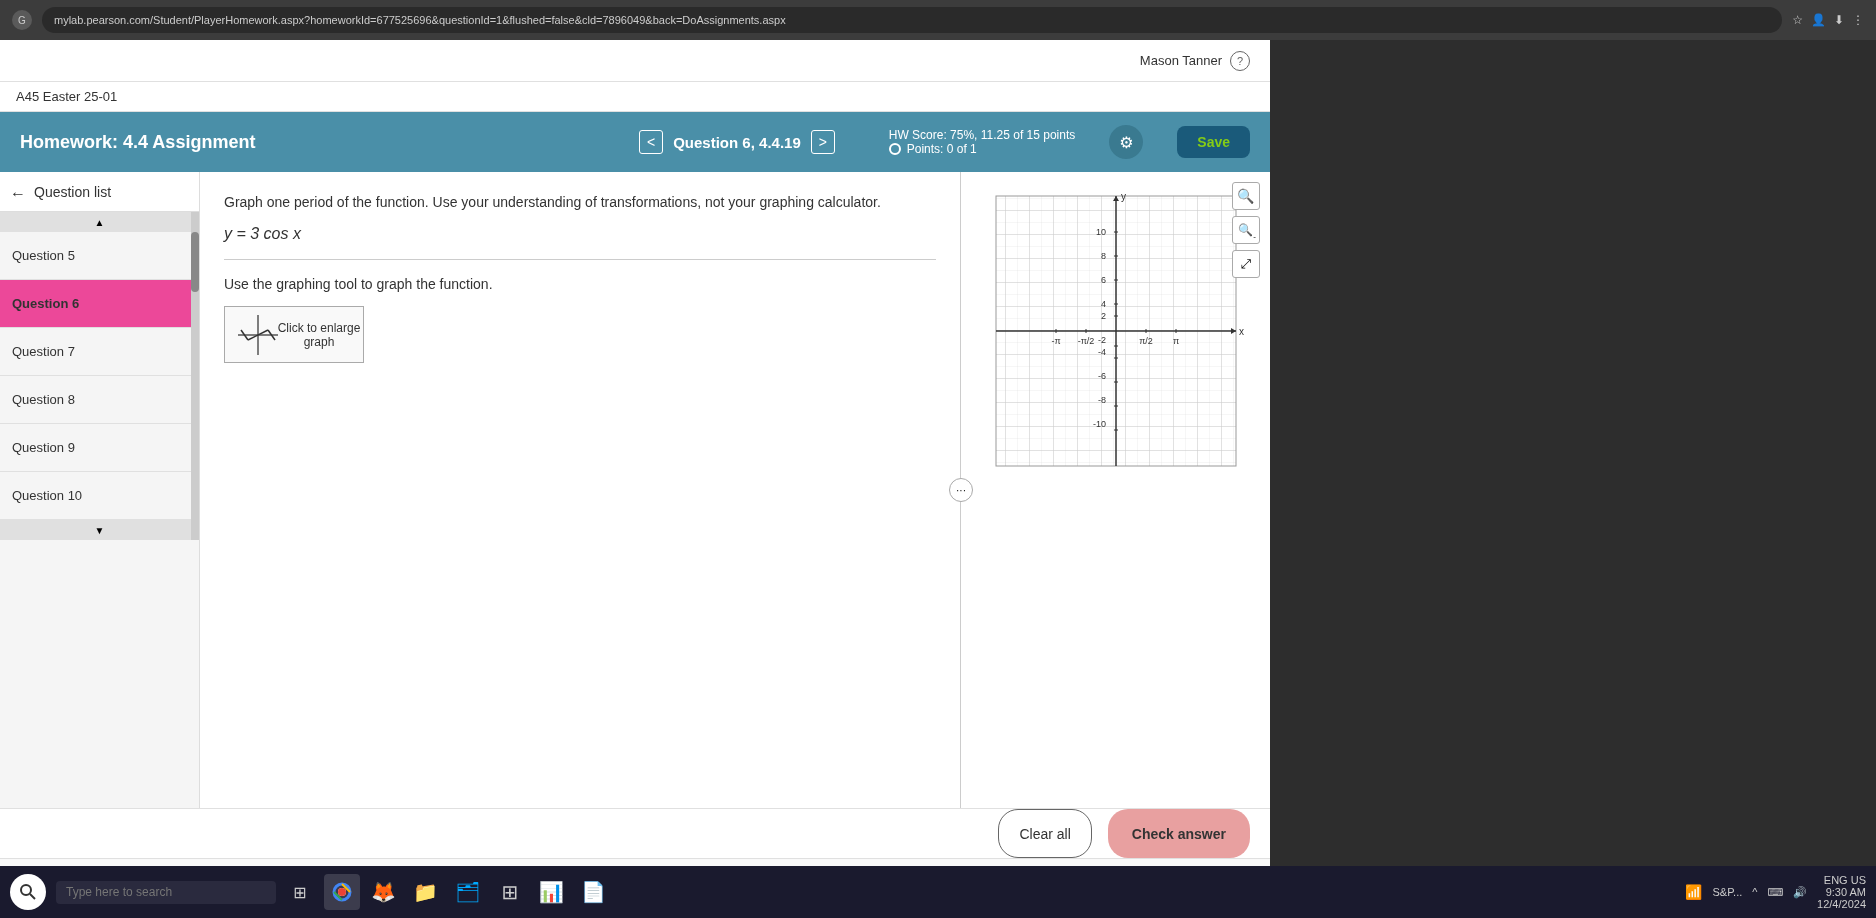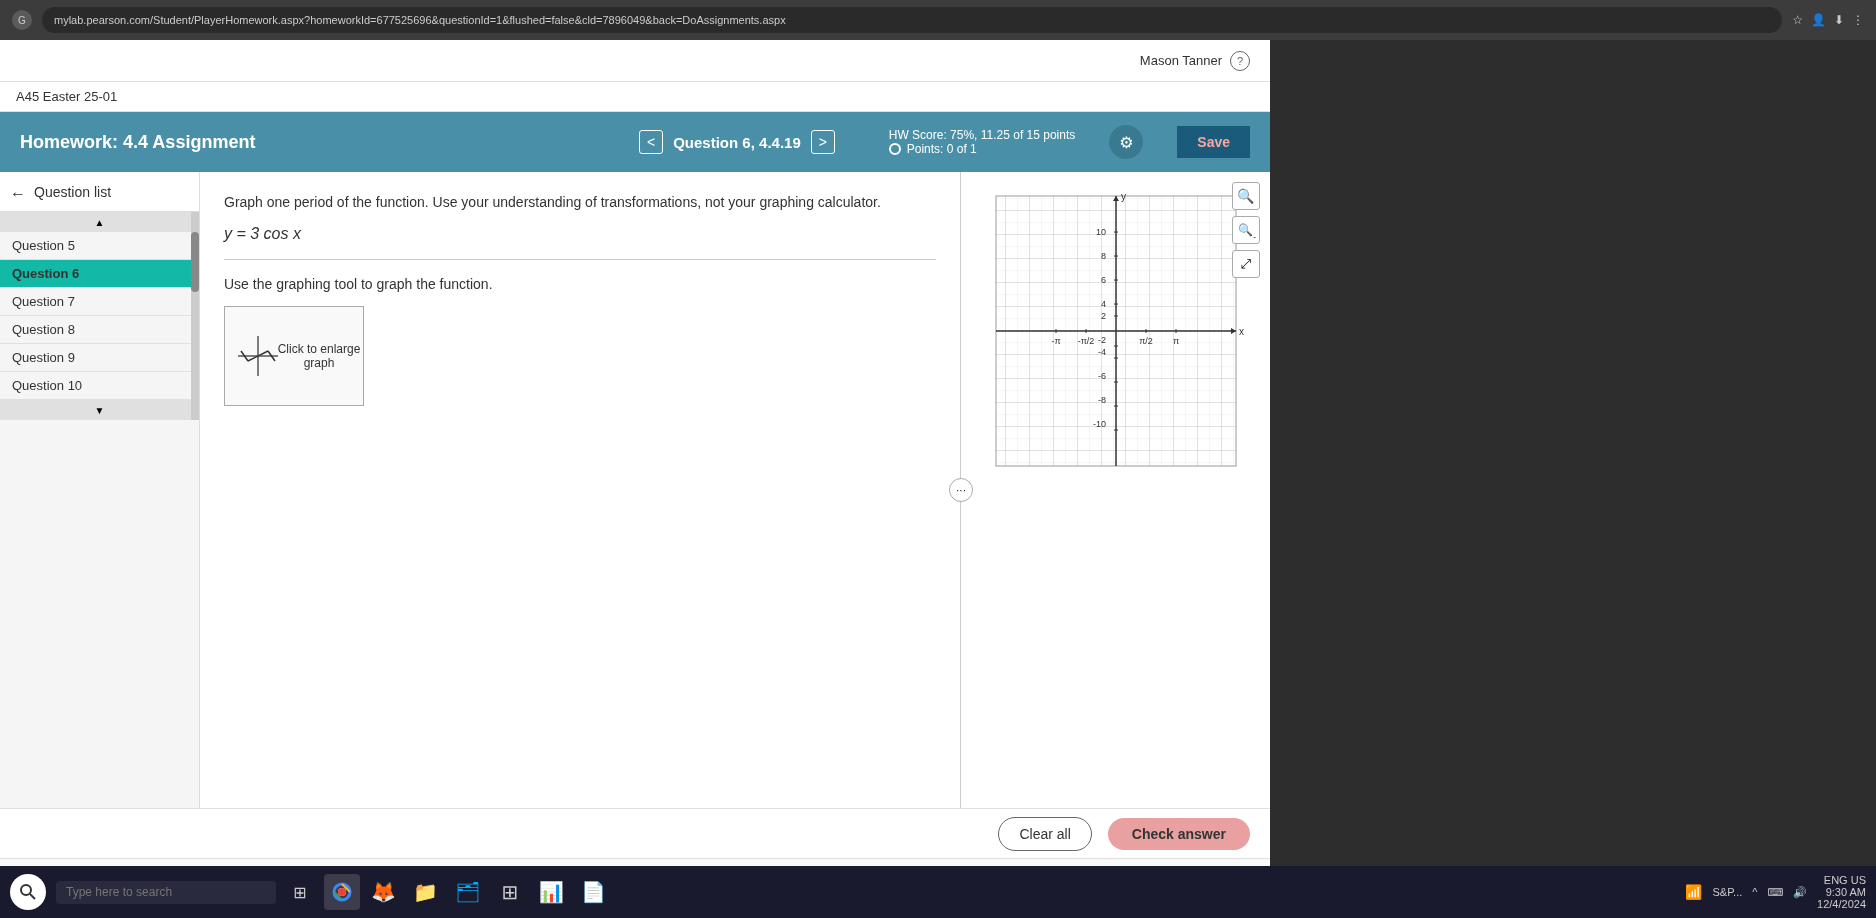--- a/index.html
+++ b/index.html
@@ -67,21 +67,21 @@
       color: #fff;
     }
     .homework-title { font-size: 18px; font-weight: bold; flex: 1; }
     .question-nav { display: flex; align-items: center; gap: 10px; font-size: 14px; }
     .nav-arrow { width: 24px; height: 24px; border: 1px solid #fff; border-radius: 3px; display: flex; align-items: center; justify-content: center; cursor: pointer; font-size: 14px; }
     .question-label { font-size: 15px; font-weight: bold; }
     .score-section { display: flex; flex-direction: column; align-items: flex-start; font-size: 12px; margin-left: 30px; }
     .score-line { display: flex; align-items: center; gap: 6px; }
     .circle-icon { width: 12px; height: 12px; border: 2px solid #fff; border-radius: 50%; }
     .gear-btn { width: 34px; height: 34px; background: #3a7a90; border-radius: 50%; display: flex; align-items: center; justify-content: center; cursor: pointer; font-size: 16px; color: #fff; margin-left: 10px; }
-    .save-btn { background: #1a5a7a; color: #fca5a5; border: none; padding: 8px 20px; border-radius: 0; font-size: 14px; font-weight: bold; cursor: pointer; margin-left: 10px; }
+    .save-btn { background: #1a5a7a; color: #84cc16; border: none; padding: 8px 20px; border-radius: 8px; font-size: 14px; font-weight: bold; cursor: pointer; margin-left: 10px; }
 
     
     .sidebar {
       width: 200px;
       background: #f5f5f5;
       border-right: 1px solid #ddd;
       overflow-y: auto;
       position: relative;
     }
     .sidebar-header {
@@ -89,27 +89,27 @@
       display: flex;
       align-items: center;
       padding: 0 10px;
       gap: 8px;
       font-size: 14px;
       color: #333;
       border-bottom: 1px solid #ddd;
       background: #fff;
     }
     .sidebar-item {
-      padding: 6px 12px;
+      padding: 16px 12px;
       font-size: 13px;
       color: #333;
       border-bottom: 1px solid #e0e0e0;
       cursor: pointer;
     }
-    .sidebar-item.active { background: #14b8a6; font-weight: bold; }
+    .sidebar-item.active { background: #ec4899; font-weight: bold; }
     .sidebar-scroll-up, .sidebar-scroll-down {
       width: 100%;
       height: 20px;
       background: #e0e0e0;
       display: flex;
       align-items: center;
       justify-content: center;
       cursor: pointer;
       font-size: 10px;
     }
@@ -120,21 +120,21 @@
       padding: 20px 24px;
       overflow-y: auto;
       background: #fff;
     }
     .question-text { font-size: 14px; color: #333; margin-bottom: 12px; line-height: 1.5; }
     .function-display { font-size: 16px; color: #333; margin: 12px 0; font-style: italic; }
     .divider { border: none; border-top: 1px solid #ccc; margin: 16px 0; }
     .tool-instruction { font-size: 14px; color: #333; margin-bottom: 14px; }
     .graph-tool-box {
       width: 140px;
-      height: 100px;
+      height: 57px;
       border: 1px solid #aaa;
       display: flex;
       align-items: center;
       justify-content: center;
       cursor: pointer;
       background: #f9f9f9;
       font-size: 12px;
       text-align: center;
       color: #333;
       margin-bottom: 14px;
@@ -165,21 +165,20 @@
 
     
     .graph-svg-container {
       margin-top: 4px;
     }
 
     
     .bottom-bar {
       height: 50px;
       display: flex;
-      align-items: center;
       justify-content: flex-end;
       padding: 0 20px;
       gap: 16px;
       border-top: 1px solid #e0e0e0;
       background: #fff;
     }
     .clear-all-btn {
       padding: 8px 20px;
       border: 1px solid #666;
       background: #fff;

